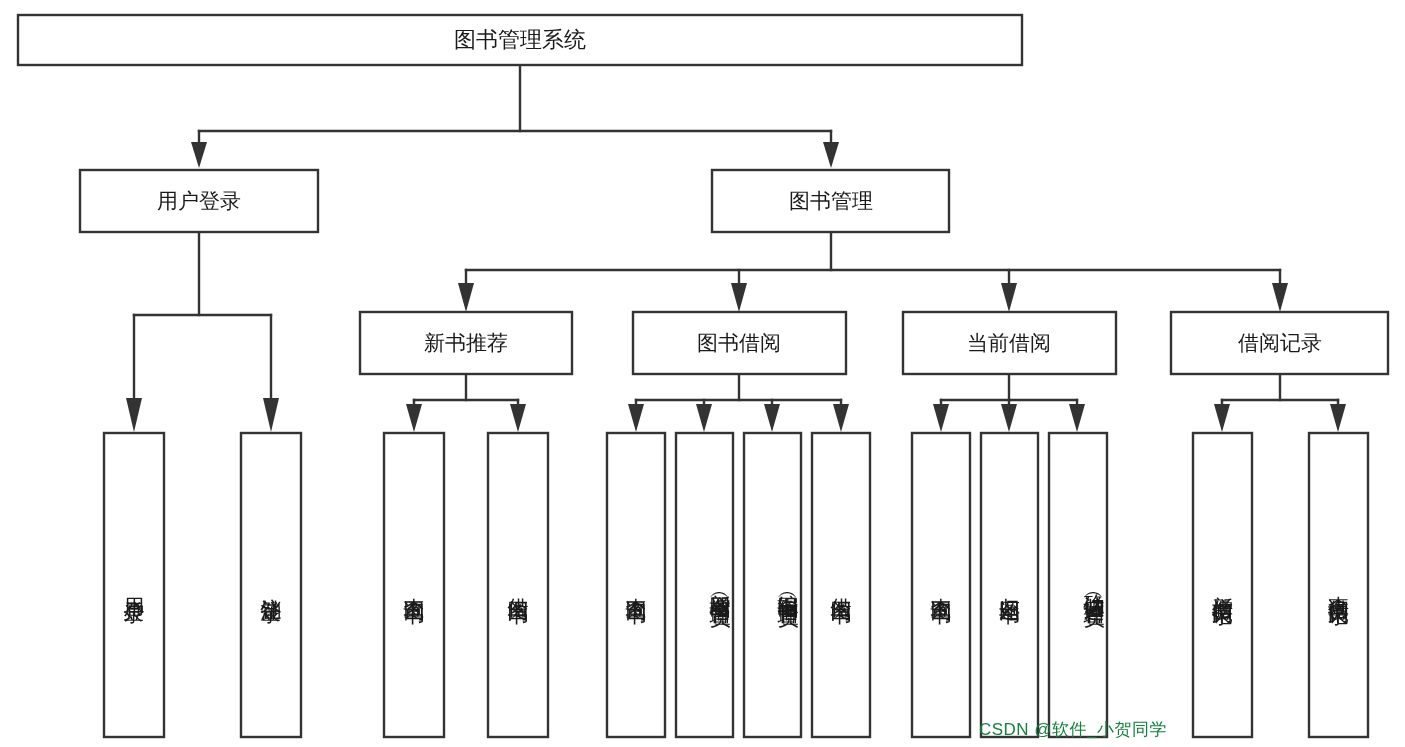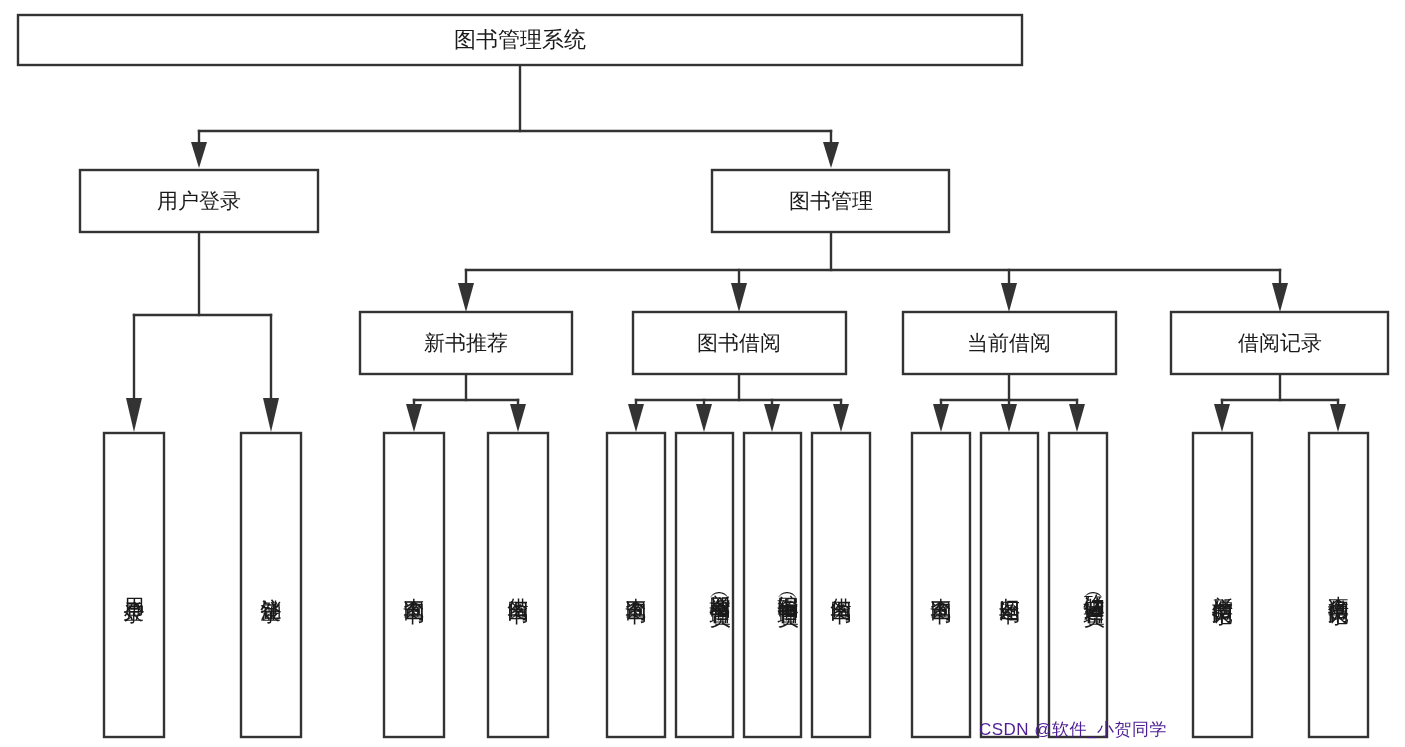--- a/index.html
+++ b/index.html
@@ -72,21 +72,21 @@
   }
   .leaf-label.centered {
     align-items: center;
   }
   #watermark {
     position: absolute;
     right: 12px;
     bottom: 6px;
     font-family: "Liberation Sans", "DejaVu Sans", sans-serif;
     font-size: 17px;
-    color: #4c1d95;
+    color: #15803d;
     letter-spacing: 0.5px;
     white-space: nowrap;
   }
 </style>
 </head>
 <body>
 
 <div id="diagram-root">
 
   <svg class="diagram-canvas" viewBox="0 0 1405 747">

